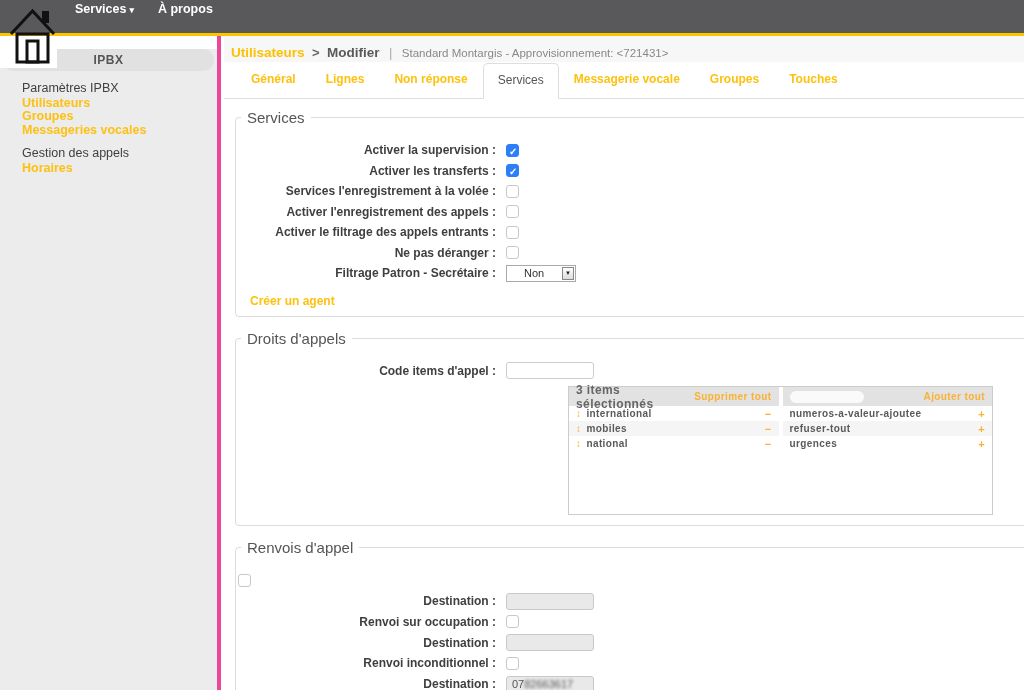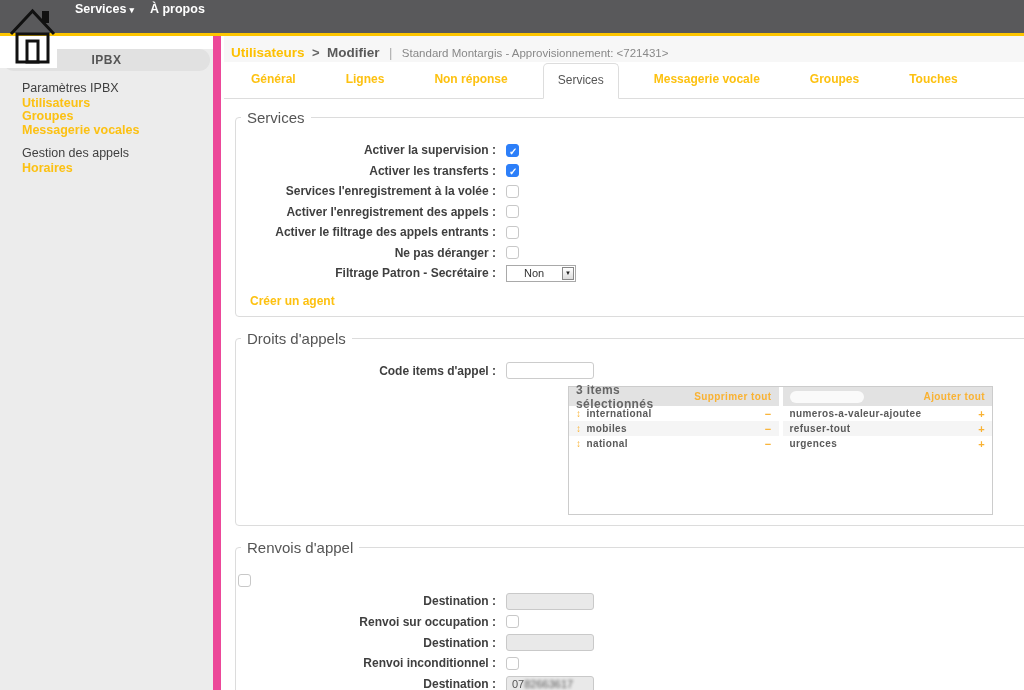--- a/index.html
+++ b/index.html
@@ -2,27 +2,27 @@
 <html><head>
 <meta charset="utf-8">
 <style>
   * { margin:0; padding:0; box-sizing:border-box; }
   html,body { width:1024px; height:690px; overflow:hidden; background:#fff;
               font-family:"Liberation Sans", sans-serif; position:relative; }
 
   
   .topbar { position:absolute; top:0; left:0; width:1024px; height:36px;
             background:#59595b; border-bottom:3px solid #fdc500; z-index:4; }
-  .topbar-menu { position:absolute; left:75px; top:0; height:17px; display:flex; gap:16px; align-items:center; }
+  .topbar-menu { position:absolute; left:75px; top:0; height:17px; display:flex; gap:24px; align-items:center; }
   .topbar-item { color:#fff; font-size:12.5px; font-weight:bold; cursor:pointer; white-space:nowrap; }
   .topbar-item .caret { font-size:9px; margin-left:3px; }
 
   
   .sidebar { position:absolute; top:36px; left:0; width:221px; height:654px;
-             background:#ececec; border-right:8px solid #ec4899; z-index:1; }
+             background:#ececec; border-right:4px solid #ec4899; z-index:1; }
   .sidebar-topstrip { position:absolute; top:0; left:0; width:100%; height:13px; background:#fff; }
   .ipbx-pill { position:absolute; top:13px; left:3px; right:3px; height:22px; border-radius:11px;
                background:#e1e1e1; text-align:center; line-height:22px;
                font-size:12px; font-weight:bold; color:#555; letter-spacing:0.5px; }
   .logo-white { position:absolute; top:36px; left:0; width:57px; height:32px; background:#fff; z-index:5; }
   .house { position:absolute; top:5px; left:9px; z-index:6; cursor:pointer; }
   .side-nav { position:absolute; top:46px; left:22px; right:6px; }
   .side-heading { font-size:12.5px; font-weight:normal; color:#3f3f3f; line-height:13.5px; margin-bottom:1px; }
   .side-link { font-size:12.5px; font-weight:bold; color:#fcc113; line-height:13.5px; cursor:pointer; }
   .side-gap { height:10px; }
@@ -30,21 +30,21 @@
   
   .main { position:absolute; top:36px; left:224px; width:800px; height:592px; background:#fff; }
   .crumb-band { height:26px; background:#f7f7f7; padding:7px 0 0 7px; white-space:nowrap; }
   .crumb-band span { vertical-align:baseline; }
   .crumb-section { font-size:13.5px; font-weight:bold; color:#fdc002; cursor:pointer; }
   .crumb-sep { font-size:13px; font-weight:bold; color:#666; margin:0 3px; }
   .crumb-page { font-size:13.5px; font-weight:bold; color:#5a5a5a; }
   .crumb-div { color:#aaa; font-size:13px; margin:0 5px; }
   .crumb-ctx { font-size:11.5px; color:#888; }
 
-  .tabs { height:37px; border-bottom:1px solid #ddd; display:flex; align-items:flex-end; padding-left:12px;gap:20px; }
+  .tabs { height:37px; border-bottom:1px solid #ddd; display:flex; align-items:flex-end; padding-left:12px; }
   .tab { font-size:12px; font-weight:bold; color:#fdc110; padding:9px 14px 11px;
          cursor:pointer; border:1px solid transparent; white-space:nowrap; }
   .tab.on { color:#555; font-weight:normal; background:#fff; border:1px solid #ddd;
             border-bottom:1px solid #fff; border-radius:5px 5px 0 0; margin-bottom:-1px; }
 
   .content { padding:10px 0 0 11px; }
   fieldset { border:1px solid #dcdcdc; border-radius:4px; width:820px; padding:0 0 6px 2px; background:#fff; }
   legend { font-size:15px; color:#555; padding:0 6px; margin-left:3px; }
   .fs-droits { margin-top:13px; }
   .fs-renvois { margin-top:13px; }
@@ -98,21 +98,21 @@
   </div>
 </div>
 
 <div class="sidebar">
   <div class="sidebar-topstrip"></div>
   <div class="ipbx-pill">IPBX</div>
   <div class="side-nav">
     <div class="side-heading">Paramètres IPBX</div>
     <div class="side-link">Utilisateurs</div>
     <div class="side-link">Groupes</div>
-    <div class="side-link">Messagerie vocales</div>
+    <div class="side-link">Messageries vocales</div>
     <div class="side-gap"></div>
     <div class="side-heading">Gestion des appels</div>
     <div class="side-link">Horaires</div>
   </div>
 </div>
 
 <div class="logo-white"></div>
 <div class="house">
   <svg width="47" height="59" viewBox="0 0 47 59">
     <g fill="none" stroke="#111" stroke-width="3" stroke-linejoin="miter">

